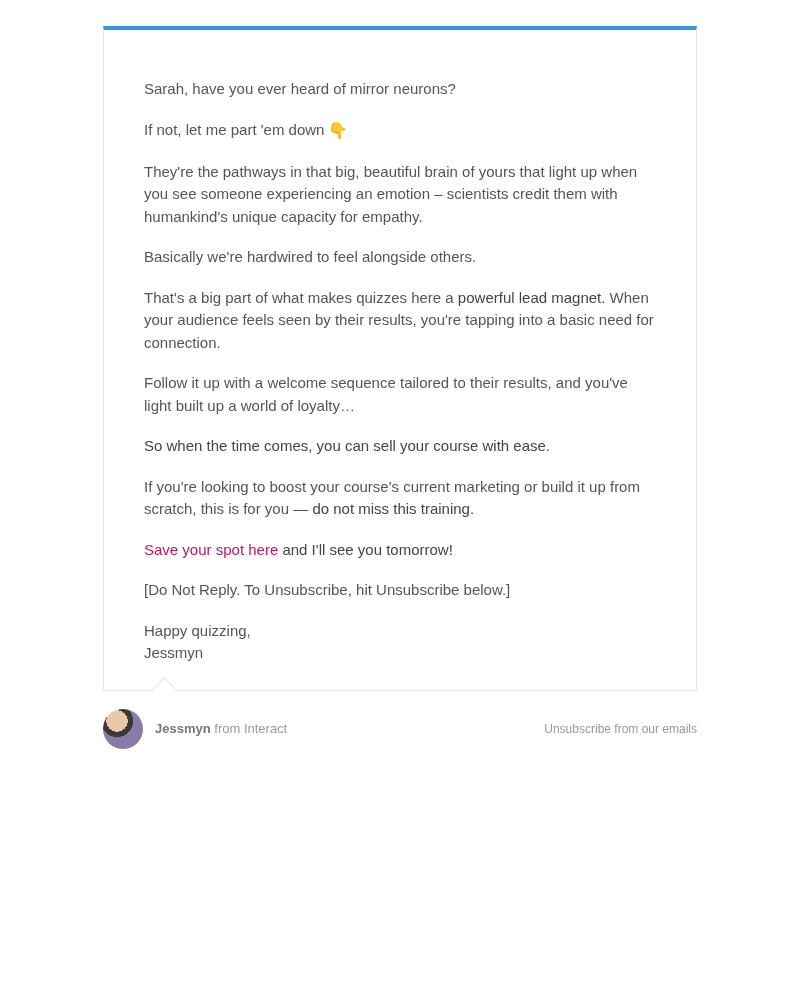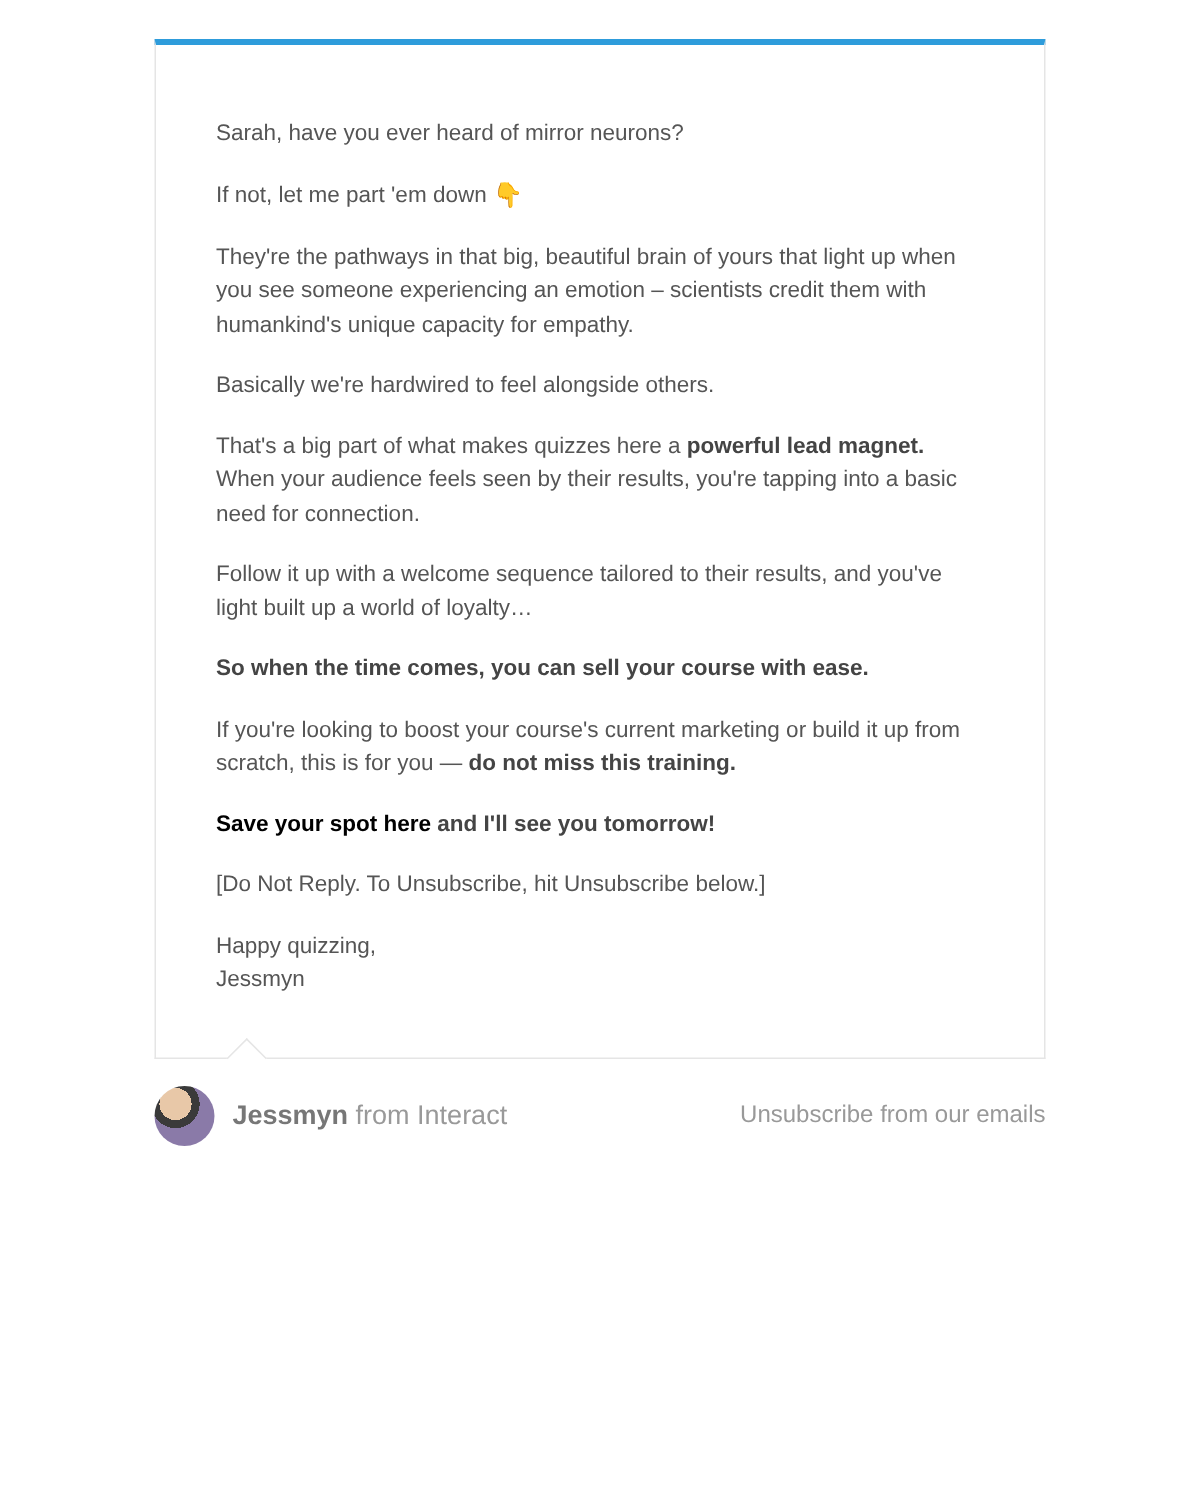--- a/index.html
+++ b/index.html
@@ -16,35 +16,35 @@
     }
     .email-container {
       max-width: 594px;
       margin: 26px auto 0;
       border: 1px solid #e5e5e5;
       border-top: 4px solid #2e9cdb;
       background: #fff;
       position: relative;
     }
     .email-content {
-      padding: 48px 40px 40px 40px;
+      padding: 48px 40px 25px 40px;
     }
     .email-content p {
       margin-bottom: 18px;
     }
     .email-content p:last-child {
       margin-bottom: 0;
     }
     .strong {
-      font-weight: 700;
+      font-weight: 400;
       color: #444;
     }
     .link {
-      color: #000000;
-      font-weight: 700;
+      color: #be185d;
+      font-weight: 400;
       text-decoration: none;
     }
     .emoji {
       display: inline-block;
       vertical-align: middle;
       font-size: 16px;
     }
     .footer {
       max-width: 594px;
       margin: 0 auto 40px;
@@ -71,29 +71,29 @@
       align-items: center;
       gap: 12px;
     }
     .avatar {
       width: 40px;
       height: 40px;
       border-radius: 50%;
       background: radial-gradient(circle at 35% 30%, #e8c8a8 0 28%, #3a3a3a 28% 42%, #8a7aa8 42% 100%);
     }
     .sender-line {
-      font-size: 18px;
+      font-size: 13px;
       color: #999;
     }
     .sender-name {
       font-weight: 700;
       color: #777;
     }
     .unsubscribe {
-      font-size: 16px;
+      font-size: 12px;
       color: #999;
       text-decoration: none;
     }
   </style>
 </head>
 <body>
 
 <div class="email-container">
   <div class="email-content">
 

